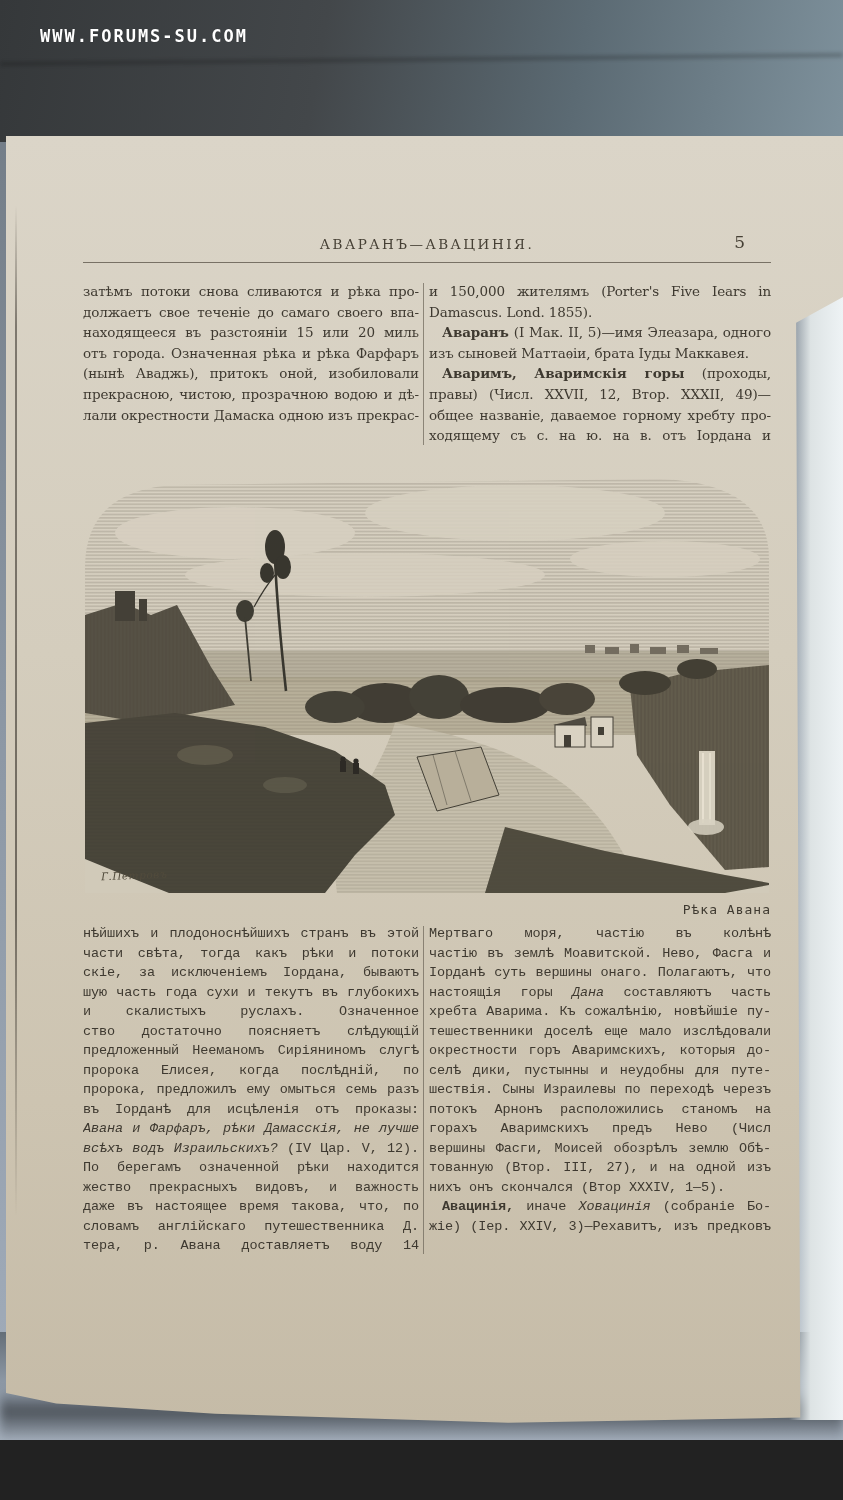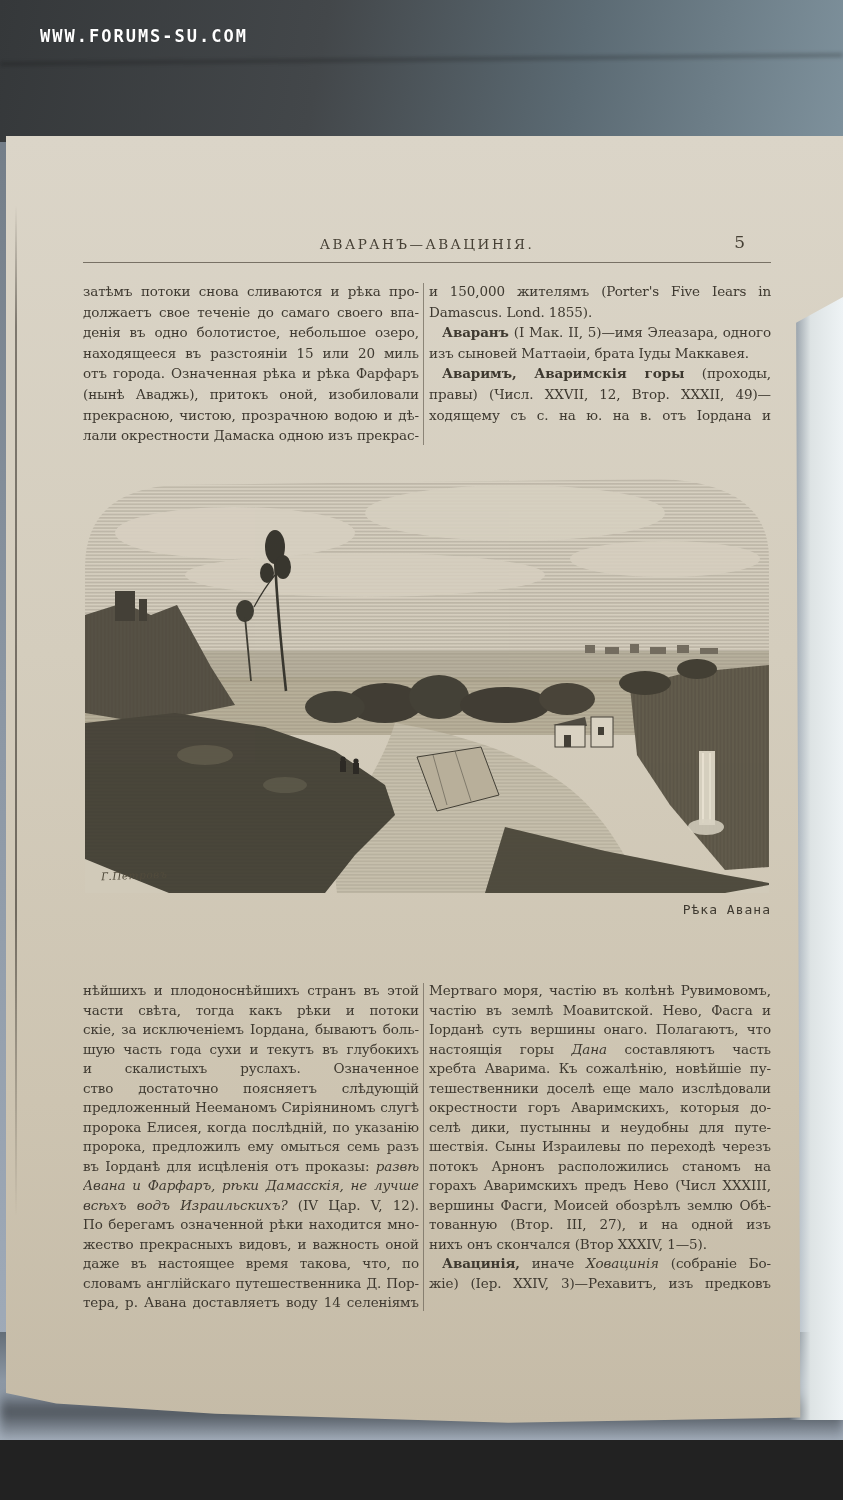--- a/index.html
+++ b/index.html
@@ -70,35 +70,35 @@
 
     <div class="content">
       <div class="header-title">АВАРАНЪ—АВАЦИНІЯ.</div>
       <div class="page-number">5</div>
       <div class="header-rule"></div>
 
       <div class="colwrap top-block" style="top:145px;height:166px;">
         <div class="col col-left">
             <div class="tline">затѣмъ потоки снова сливаются и рѣка про-</div>
             <div class="tline">должаетъ свое теченіе до самаго своего впа-</div>
-            <div class="tline">денія въ одно болотистое, небольшое озеро,</div>
             <div class="tline">находящееся въ разстояніи 15 или 20 миль</div>
             <div class="tline">отъ города. Означенная рѣка и рѣка Фарфаръ</div>
             <div class="tline">(нынѣ Аваджь), притокъ оной, изобиловали</div>
             <div class="tline">прекрасною, чистою, прозрачною водою и дѣ-</div>
             <div class="tline">лали окрестности Дамаска одною изъ прекрас-</div>
           </div>
         <div class="divider" style="left:340px;top:2px;height:162px;"></div>
         <div class="col col-right">
             <div class="tline">и 150,000 жителямъ (Porter's Five Iears in</div>
             <div class="tline end">Damascus. Lond. 1855).</div>
             <div class="tline indent"><b>Аваранъ</b> (I Мак. II, 5)—имя Элеазара, одного</div>
             <div class="tline end">изъ сыновей Маттаѳіи, брата Іуды Маккавея.</div>
             <div class="tline indent"><b>Аваримъ, Аваримскія горы</b> (проходы, пере-</div>
             <div class="tline">правы) (Числ. XXVII, 12, Втор. XXXII, 49)—</div>
+            <div class="tline">общее названіе, даваемое горному хребту про-</div>
             <div class="tline">ходящему съ с. на ю. на в. отъ Іордана и</div>
           </div>
       </div>
 
       <div class="engraving">
         <svg width="684" height="438" viewBox="0 0 684 438">
           <defs>
             <clipPath id="arch">
               <path d="M0 438 V110 Q2 34 92 30 L575 24 Q684 28 684 104 V438 Z"></path>
             </clipPath>
@@ -186,21 +186,21 @@
 
             <path d="M0 438 L0 404 L44 422 L84 438 Z" fill="#d2cbba"></path>
             <path d="M684 438 L684 430 L640 438 Z" fill="#d2cbba"></path>
           </g>
         </svg>
         <div class="signature">Г.Петровъ</div>
       </div>
 
       <div class="caption">Рѣка Авана</div>
 
-      <div class="colwrap bot-block" style="top:845px;height:332px;">
+      <div class="colwrap bot-block" style="top:788px;height:332px;font-family:Liberation Mono, monospace;">
         <div class="col col-left">
             <div class="tline">нѣйшихъ и плодоноснѣйшихъ странъ въ этой</div>
             <div class="tline">части свѣта, тогда какъ рѣки и потоки Израиль-</div>
             <div class="tline">скіе, за исключеніемъ Іордана, бываютъ боль-</div>
             <div class="tline">шую часть года сухи и текутъ въ глубокихъ</div>
             <div class="tline">и скалистыхъ руслахъ. Означенное обстоятель-</div>
             <div class="tline">ство достаточно поясняетъ слѣдующій вопросъ,</div>
             <div class="tline">предложенный Нееманомъ Сиріяниномъ слугѣ</div>
             <div class="tline">пророка Елисея, когда послѣдній, по указанію</div>
             <div class="tline">пророка, предложилъ ему омыться семь разъ</div>

